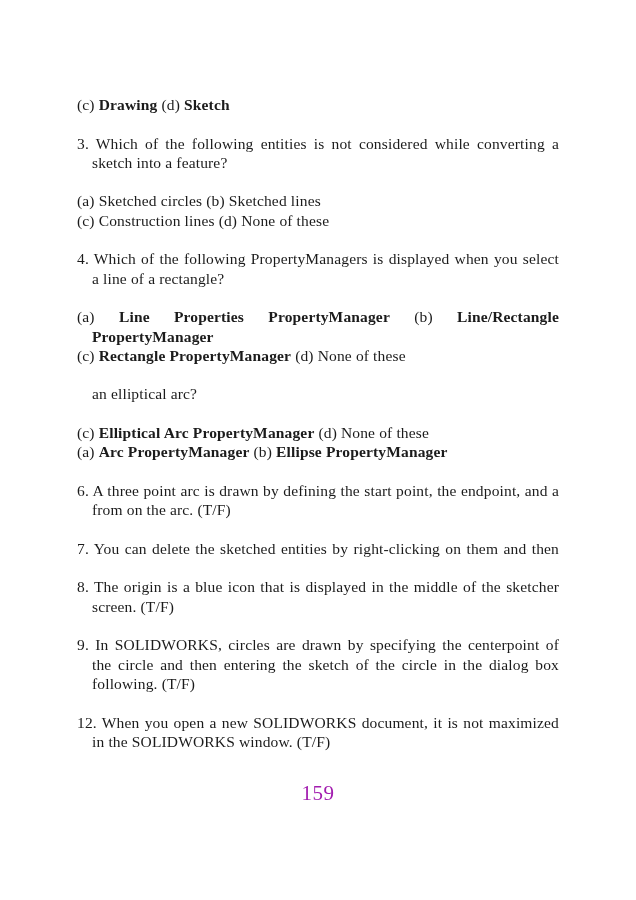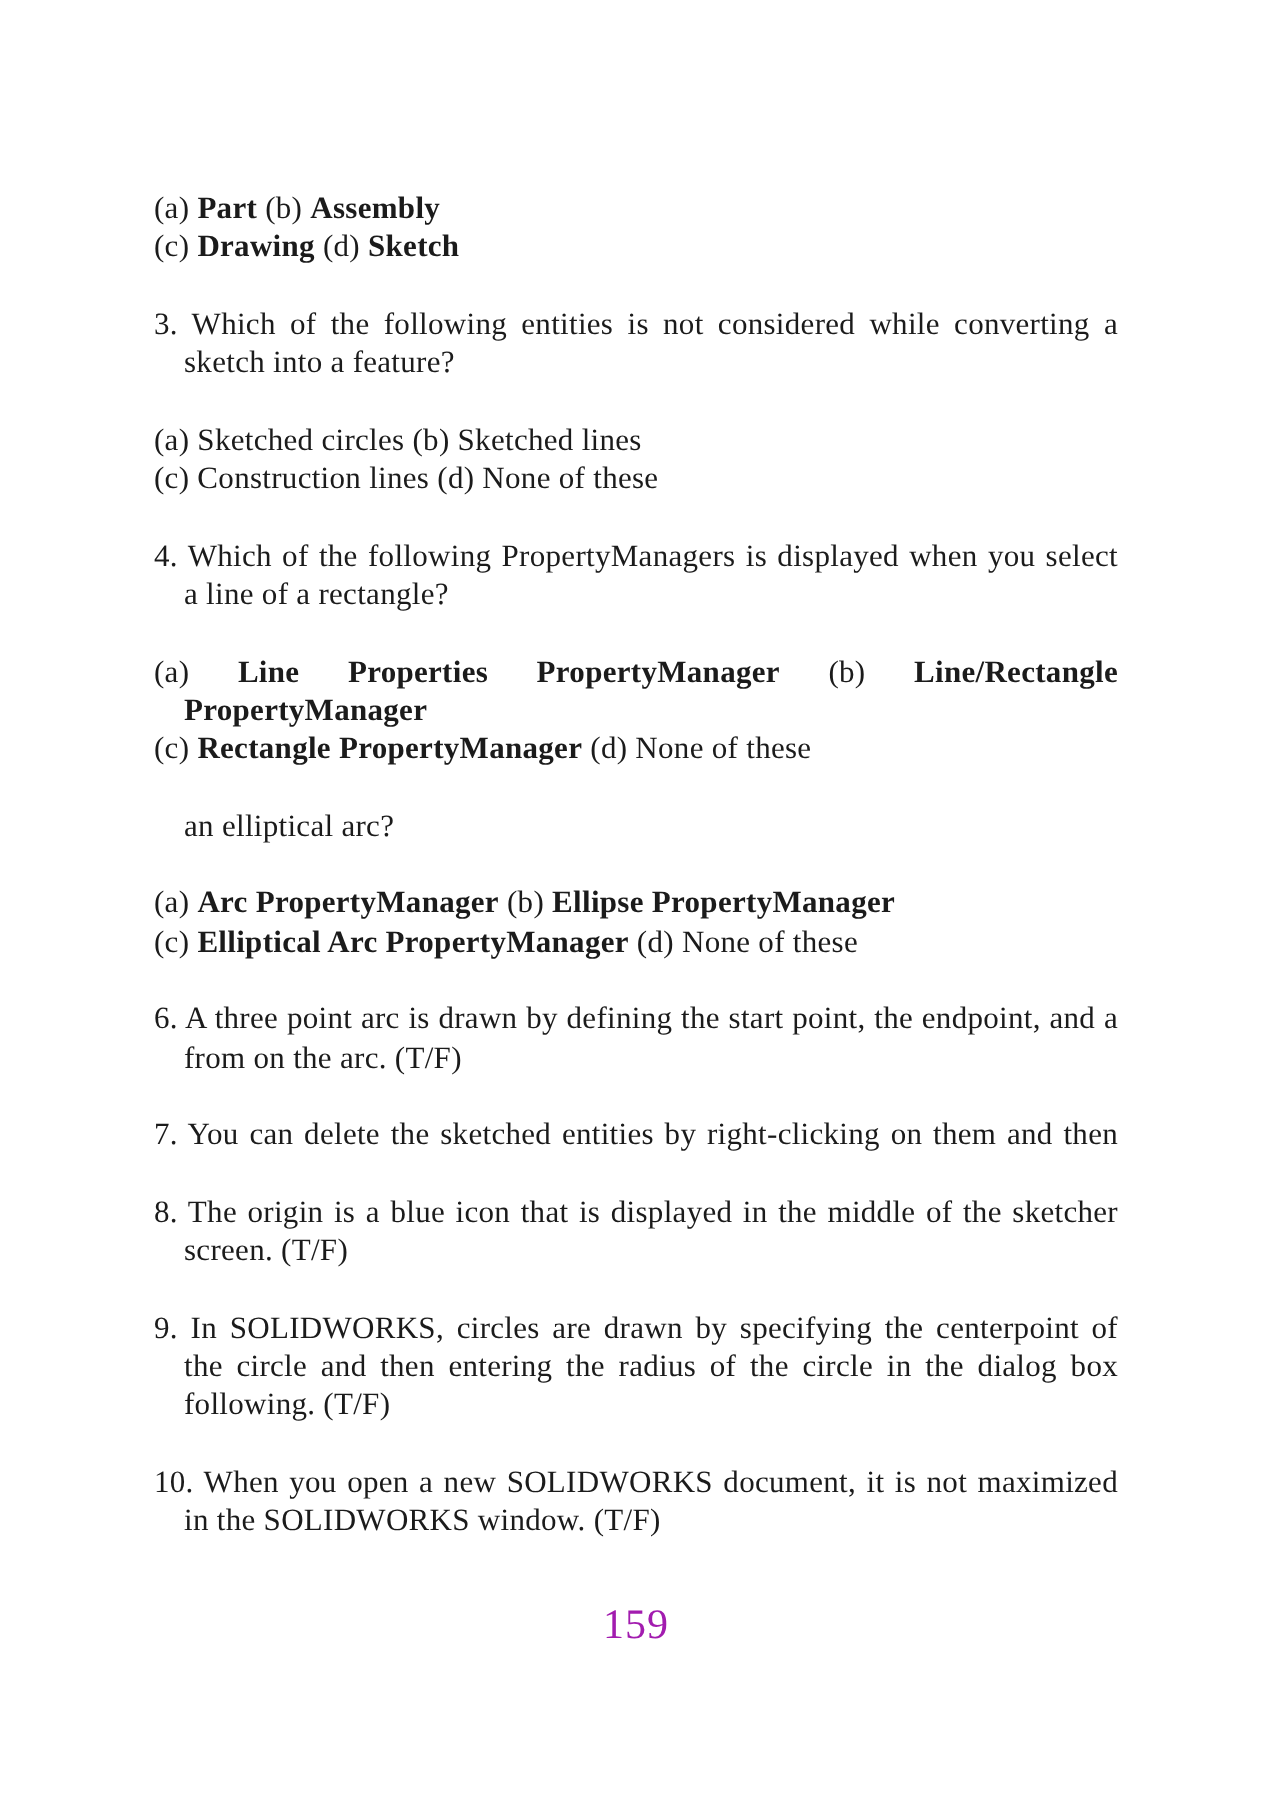--- a/index.html
+++ b/index.html
@@ -53,21 +53,20 @@
     letter-spacing: 0.5px;
     color: #a21caf;
   }
 </style>
 </head>
 <body>
 
 <div class="page">
   <main class="text-body">
       <div class="block">
-        <div class="line left"><span>(a) </span><span class="bold">Part</span><span> (b) </span><span class="bold">Assembly</span></div>
         <div class="line left"><span>(c) </span><span class="bold">Drawing</span><span> (d) </span><span class="bold">Sketch</span></div>
       </div>
       <div class="block">
         <div class="line justify"><span>3. Which of the following entities is not considered while converting a</span></div>
         <div class="line left indent"><span>sketch into a feature?</span></div>
       </div>
       <div class="block">
         <div class="line left"><span>(a) Sketched circles (b) Sketched lines</span></div>
         <div class="line left"><span>(c) Construction lines (d) None of these</span></div>
       </div>
@@ -77,38 +76,38 @@
       </div>
       <div class="block">
         <div class="line justify"><span>(a) </span><span class="bold">Line Properties PropertyManager</span><span> (b) </span><span class="bold">Line/Rectangle</span></div>
         <div class="line left indent"><span class="bold">PropertyManager</span></div>
         <div class="line left"><span>(c) </span><span class="bold">Rectangle PropertyManager</span><span> (d) None of these</span></div>
       </div>
       <div class="block">
         <div class="line left indent"><span>an elliptical arc?</span></div>
       </div>
       <div class="block">
+        <div class="line left"><span>(c) </span><span class="bold">Elliptical Arc PropertyManager</span><span> (d) None of these</span></div>
         <div class="line left"><span>(a) </span><span class="bold">Arc PropertyManager</span><span> (b) </span><span class="bold">Ellipse PropertyManager</span></div>
-        <div class="line left"><span>(c) </span><span class="bold">Elliptical Arc PropertyManager</span><span> (d) None of these</span></div>
       </div>
       <div class="block">
         <div class="line justify"><span>6. A three point arc is drawn by defining the start point, the endpoint, and a</span></div>
         <div class="line left indent"><span>from on the arc. (T/F)</span></div>
       </div>
       <div class="block">
         <div class="line justify"><span>7. You can delete the sketched entities by right-clicking on them and then</span></div>
       </div>
       <div class="block">
         <div class="line justify"><span>8. The origin is a blue icon that is displayed in the middle of the sketcher</span></div>
         <div class="line left indent"><span>screen. (T/F)</span></div>
       </div>
       <div class="block">
         <div class="line justify"><span>9. In SOLIDWORKS, circles are drawn by specifying the centerpoint of</span></div>
-        <div class="line justify indent"><span>the circle and then entering the radius of the circle in the dialog box</span></div>
+        <div class="line justify indent"><span>the circle and then entering the sketch of the circle in the dialog box</span></div>
         <div class="line left indent"><span>following. (T/F)</span></div>
       </div>
       <div class="block">
-        <div class="line justify"><span>10. When you open a new SOLIDWORKS document, it is not maximized</span></div>
+        <div class="line justify"><span>12. When you open a new SOLIDWORKS document, it is not maximized</span></div>
         <div class="line left indent"><span>in the SOLIDWORKS window. (T/F)</span></div>
       </div>
     </main>
   <footer class="page-number">159</footer>
 </div>
 
 </body></html>

